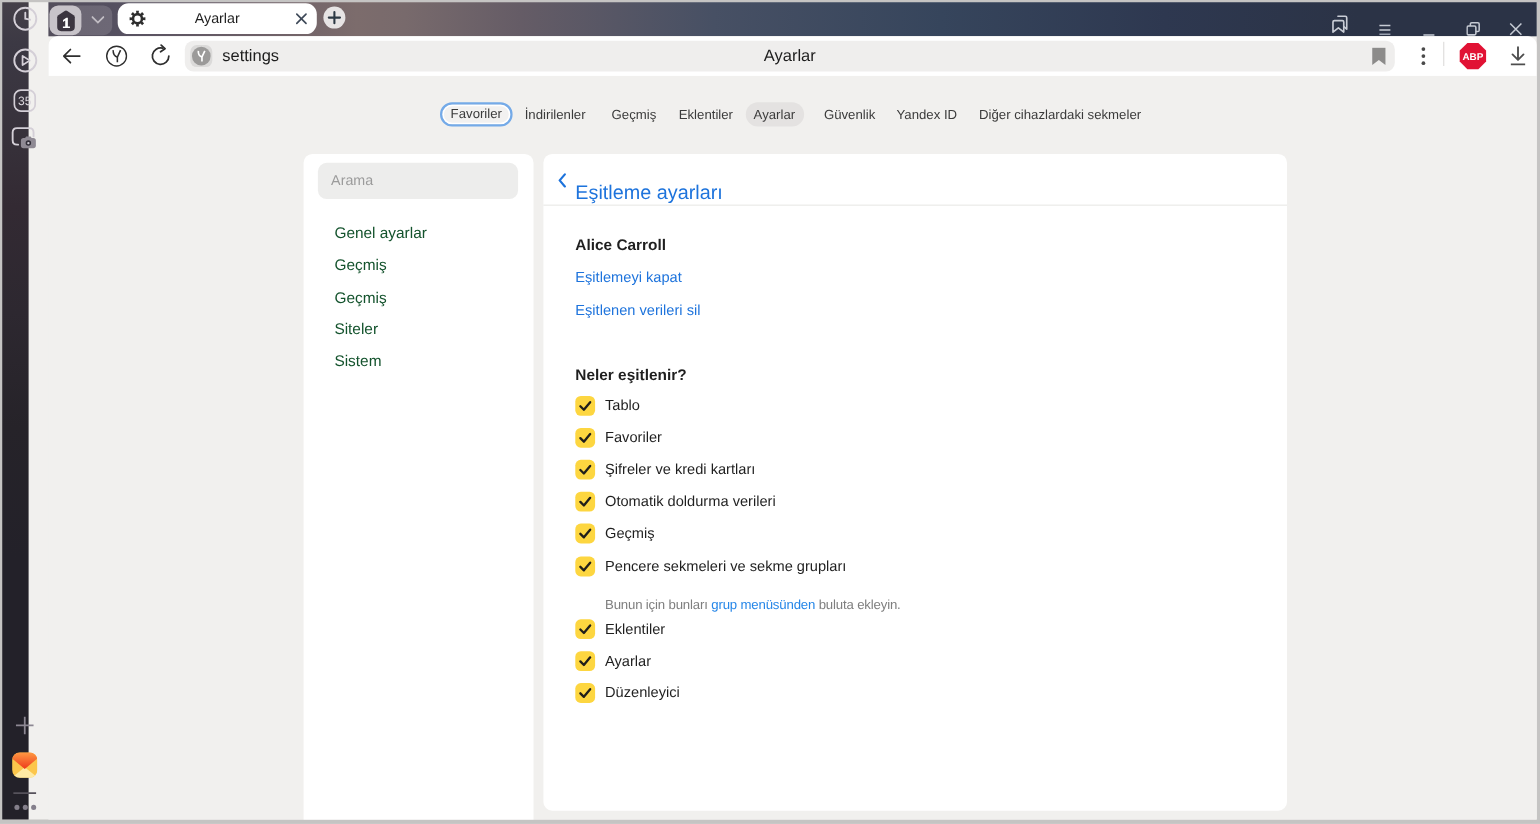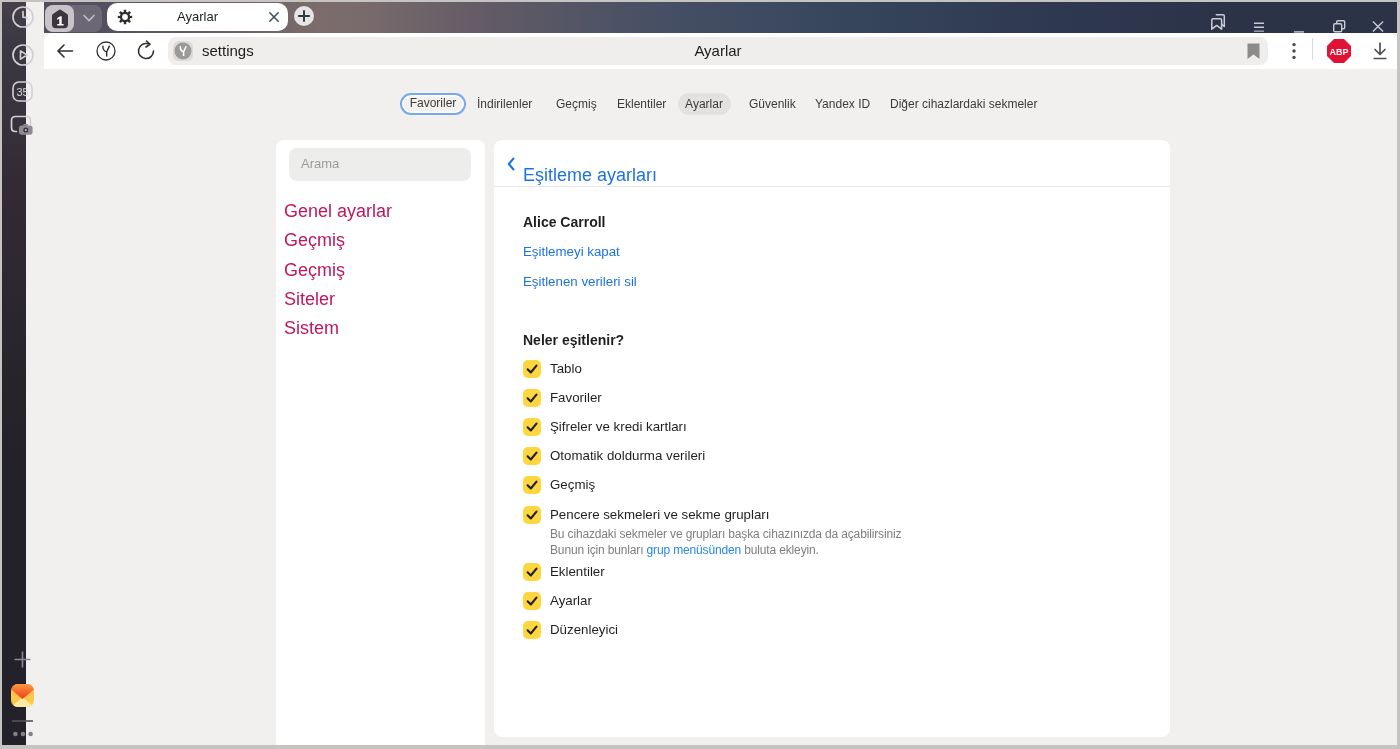--- a/index.html
+++ b/index.html
@@ -34,21 +34,21 @@
   
   #page { position:absolute; left:0; top:36px; right:0; bottom:0; background:#f1f0ee; }
   .navitem { position:absolute; top:0; height:24px; line-height:24px; font-size:12px; color:#3b3b3b; white-space:nowrap; }
   #nav { position:absolute; left:0; top:23px; right:0; height:24px; }
   .pill { border-radius:12px; }
   .card { position:absolute; background:#fff; border-radius:8px; }
   
   #lcard { left:232px; top:71px; width:209px; height:675px;text-decoration:underline; }
   #search { position:absolute; left:13px; top:8px; width:182px; height:33px; border-radius:8px; background:#ededec; 
             line-height:32px; font-size:13px; color:#9b9b9b; padding-left:12px; }
-  .mitem { position:absolute; left:8px; font-size:18px; color:#be185d; line-height:16px; }
+  .mitem { position:absolute; left:28px; font-size:14px; color:#14532d; line-height:16px; }
   
   #rcard { left:450px; top:71px; width:676px; height:597px; }
   #rhead { position:absolute; left:0; top:0; width:100%; height:47px; border-bottom:1px solid #e9e8e6; }
   #rtitle { position:absolute; left:29px; top:12px; font-size:18px; color:#1d73dc;margin-top:13px; }
   .row.blue { color:#1d73dc !important; }
   .b { font-weight:bold; }
   .row { position:absolute; left:29px; font-size:13.3px; color:#1f1f1f; }
   .chk { position:absolute; left:28.5px; width:18px; height:18px; border-radius:5px; background:#fdd640; }
   .lbl { position:absolute; left:56px; font-size:13.3px; color:#1f1f1f; }
   .sub { position:absolute; left:56px; font-size:12px; color:#7e7e7e; letter-spacing:-0.15px; }
@@ -255,18 +255,17 @@
             </svg></div>
         <div class="lbl" style="top:424.3px">Eklentiler</div>
         <div class="chk" style="top:452.4px"><svg width="18" height="18" viewBox="0 0 18 18">
               <path d="M4.6 9.3 L7.8 12.5 L13.5 5.6" fill="none" stroke="#211f1a" stroke-width="2.1" stroke-linecap="round" stroke-linejoin="round"></path>
             </svg></div>
         <div class="lbl" style="top:453.4px">Ayarlar</div>
         <div class="chk" style="top:481.4px"><svg width="18" height="18" viewBox="0 0 18 18">
               <path d="M4.6 9.3 L7.8 12.5 L13.5 5.6" fill="none" stroke="#211f1a" stroke-width="2.1" stroke-linecap="round" stroke-linejoin="round"></path>
             </svg></div>
         <div class="lbl" style="top:482.4px">Düzenleyici</div>
-        <div class="sub" style="top:386.5px;">Bu cihazdaki sekmeler ve grupları başka cihazınızda da açabilirsiniz</div>
         <div class="sub" style="top:402.6px;">Bunun için bunları <span style="color:#2586e8">grup menüsünden</span> buluta ekleyin.</div>
       </div>
     </div>
   </div>
 </div>
 
 </body></html>

